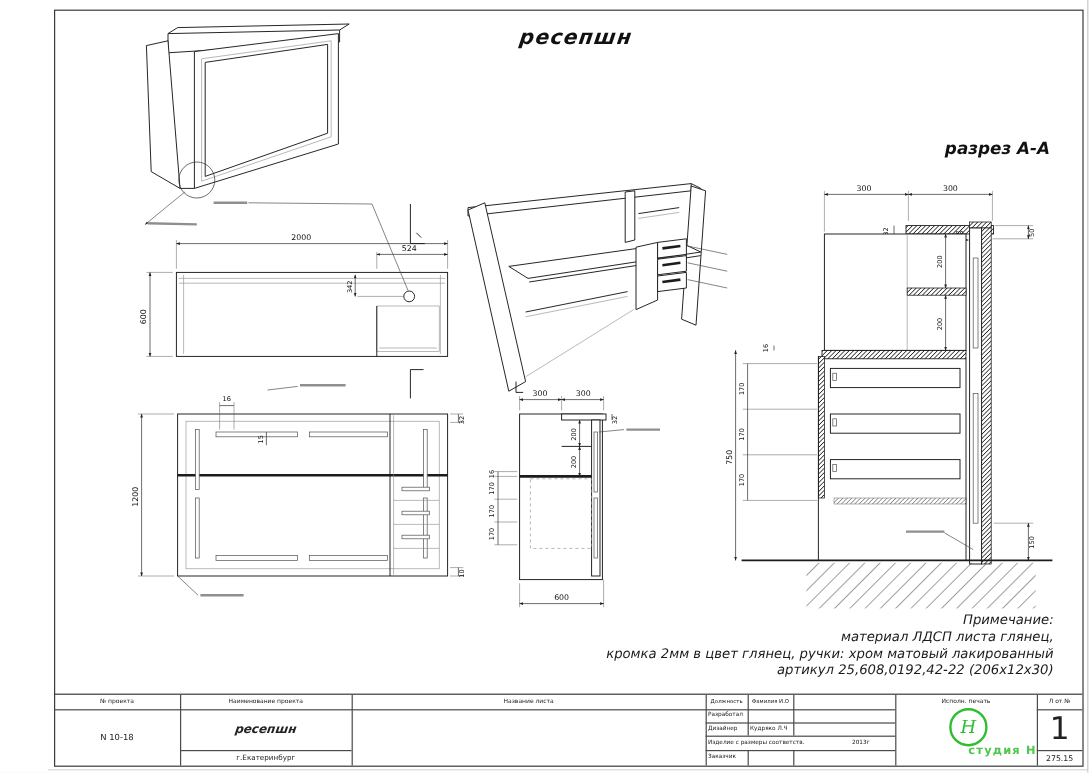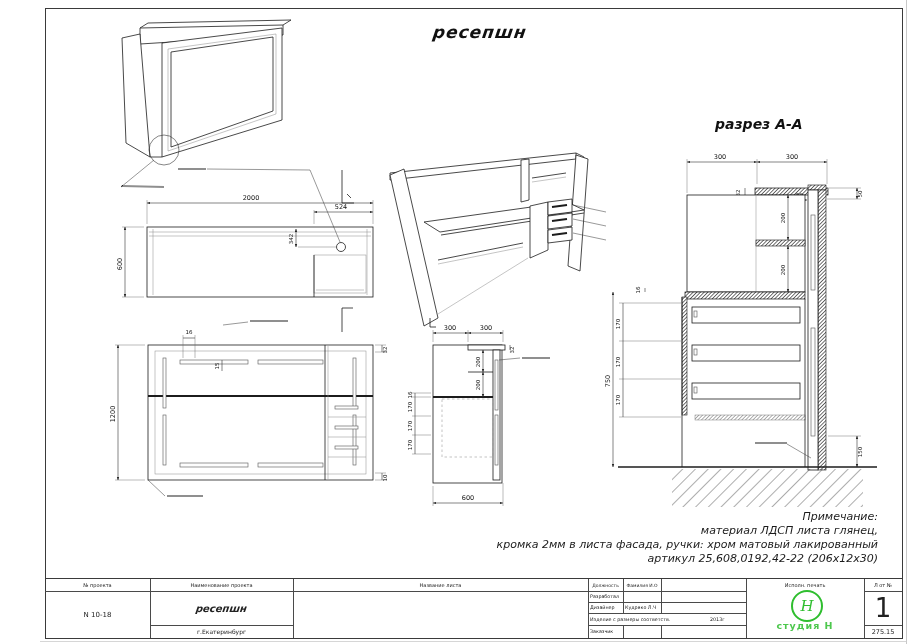--- a/index.html
+++ b/index.html
@@ -4,21 +4,21 @@
 <style>
   html,body{margin:0;padding:0;background:#f4f4f4;}
   #canvas{position:relative;width:910px;height:644px;background:#ffffff;overflow:hidden;
           font-family:"DejaVu Sans",sans-serif;color:#111;}
   .frame{position:absolute;left:45px;top:8px;width:856px;height:629px;border:1px solid #3a3a3a;}
   .page-edge-r{position:absolute;left:906px;top:0;width:1px;height:644px;background:#c9c9c9;}
   .page-edge-b{position:absolute;left:40px;top:641px;width:866px;height:1px;background:#d6d6d6;}
 
   .sheet-title{position:absolute;left:405px;top:22px;width:150px;text-align:center;
     font-size:17px;font-style:italic;font-weight:600;letter-spacing:1px;transform:skewX(-8deg);}
-  .section-title{position:absolute;left:715px;top:116px;width:160px;text-align:left;
+  .section-title{position:absolute;left:715px;top:116px;width:160px;text-align:right;
     font-size:14px;font-style:italic;font-weight:bold;}
 
   .notes{position:absolute;left:488px;top:510px;width:390px;font-style:italic;
     font-size:11px;line-height:14px;color:#1b1b1b;text-align:right;}
 
   svg{position:absolute;overflow:visible;}
   .ln{stroke:#1c1c1c;stroke-width:0.8;fill:none;}
   .lt{stroke:#8a8a8a;stroke-width:0.5;fill:none;}
   .hv{stroke:#1c1c1c;stroke-width:2.2;fill:none;}
   .dim{stroke:#333;stroke-width:0.6;fill:none;}
@@ -36,21 +36,21 @@
   .tb .cell{position:absolute;box-sizing:border-box;}
   .tb .vline{position:absolute;width:1px;background:#4a4a4a;}
   .tb .hline{position:absolute;height:1px;background:#4a4a4a;}
   .tb .lbl{display:flex;align-items:center;justify-content:center;text-align:center;}
   .tb .small{font-size:4.8px;display:flex;align-items:center;padding-left:2px;}
   .projname{font-style:italic;font-weight:600;font-size:10px;transform:skewX(-8deg);}
   .bigno{font-size:26px;font-weight:500;display:flex;align-items:center;justify-content:center;}
   .logo-circle{position:absolute;border:2px solid #2fbe2f;border-radius:50%;width:28px;height:28px;
     display:flex;align-items:center;justify-content:center;color:#2fbe2f;
     font-family:"DejaVu Serif",serif;font-style:italic;font-size:15px;}
-  .logo-text{position:absolute;color:#2fbe2f;font-weight:bold;font-size:9.5px;letter-spacing:1px;text-align:center;opacity:.85;}
+  .logo-text{position:absolute;color:#2fbe2f;font-weight:bold;font-size:9.5px;letter-spacing:1px;text-align:right;opacity:.85;}
 </style>
 </head>
 <body>
 
 <div id="canvas">
 
   <svg width="0" height="0">
     <defs>
       <marker id="arr" viewBox="0 0 10 10" refX="9" refY="5" markerWidth="5.5" markerHeight="5.5" orient="auto-start-reverse">
         <path d="M0,1.6 L10,5 L0,8.4 z" fill="#222"></path>
@@ -385,21 +385,21 @@
     </g>
     <g>
       <line x1="25" y1="329" x2="284" y2="329" stroke="#1c1c1c" stroke-width="1.4"></line>
       <rect x="79" y="331" width="191" height="38" fill="url(#ground)"></rect>
     </g>
   </svg>
 
   <div class="notes">
     <div>Примечание:</div>
     <div>материал ЛДСП листа глянец,</div>
-    <div>кромка 2мм в листа фасада, ручки: хром матовый лакированный</div>
+    <div>кромка 2мм в цвет глянец, ручки: хром матовый лакированный</div>
     <div>артикул 25,608,0192,42-22  (206х12х30)</div>
   </div>
 
   <div class="tb">
 
     <div class="vline" style="left:105px;top:0;height:59px;"></div>
     <div class="vline" style="left:248px;top:0;height:59px;"></div>
     <div class="vline" style="left:543px;top:0;height:59px;"></div>
     <div class="vline" style="left:578px;top:0;height:34px;"></div>
     <div class="vline" style="left:578px;top:46px;height:13px;"></div>

